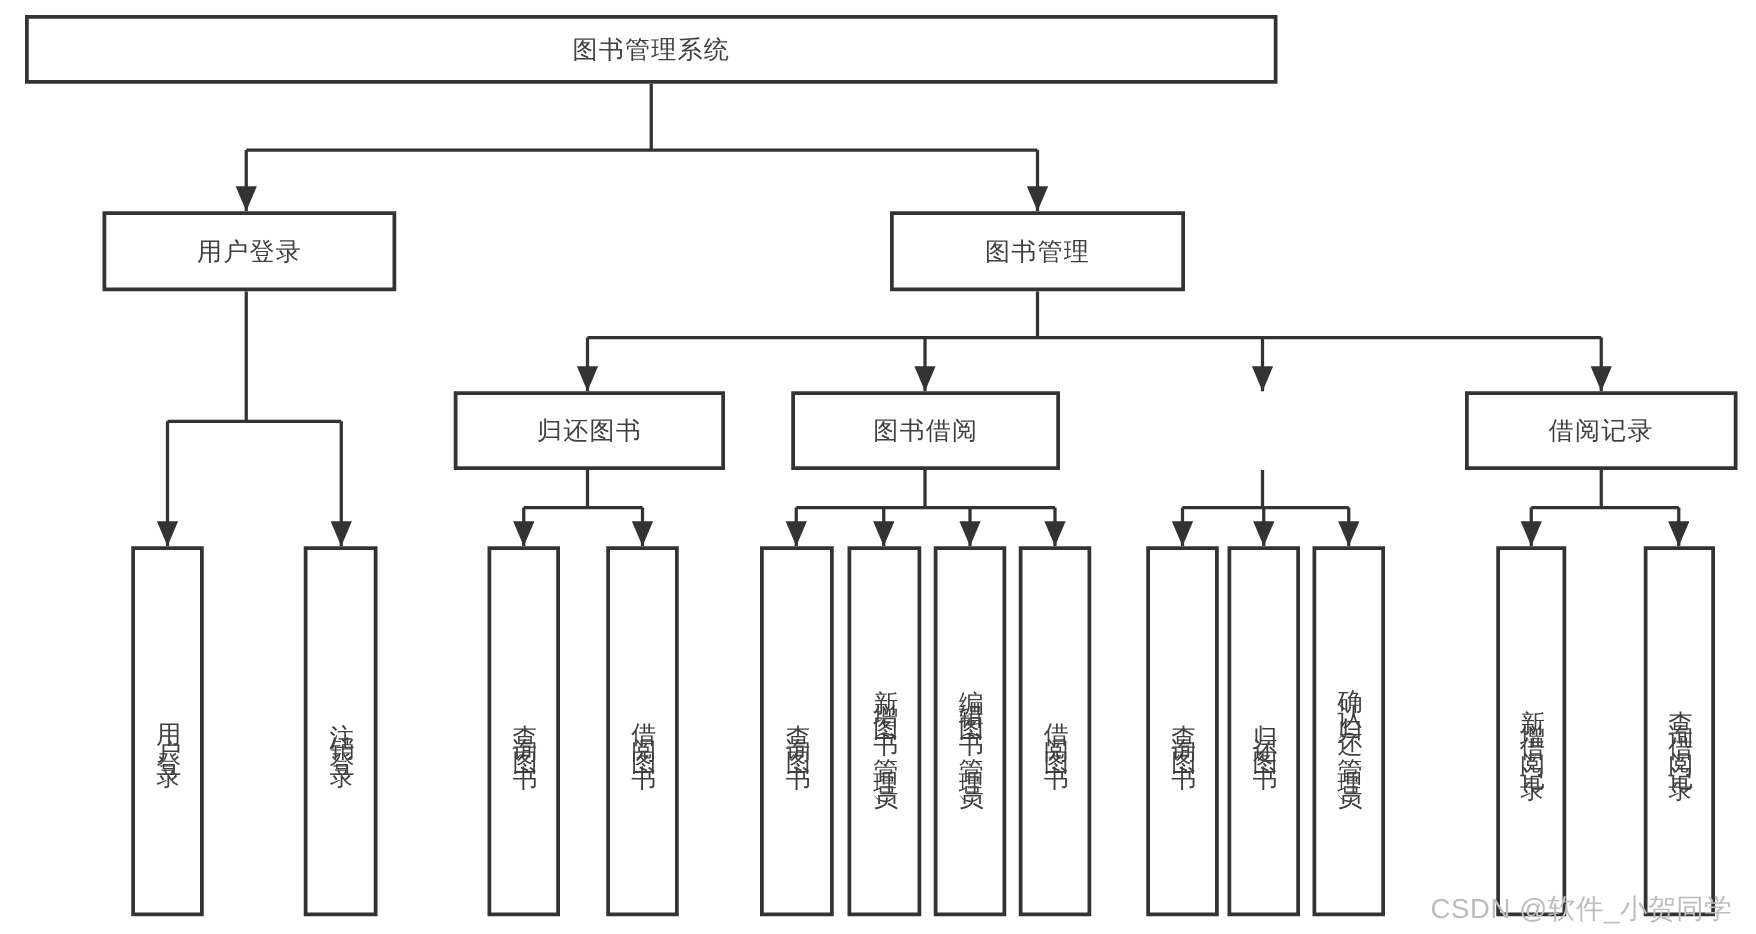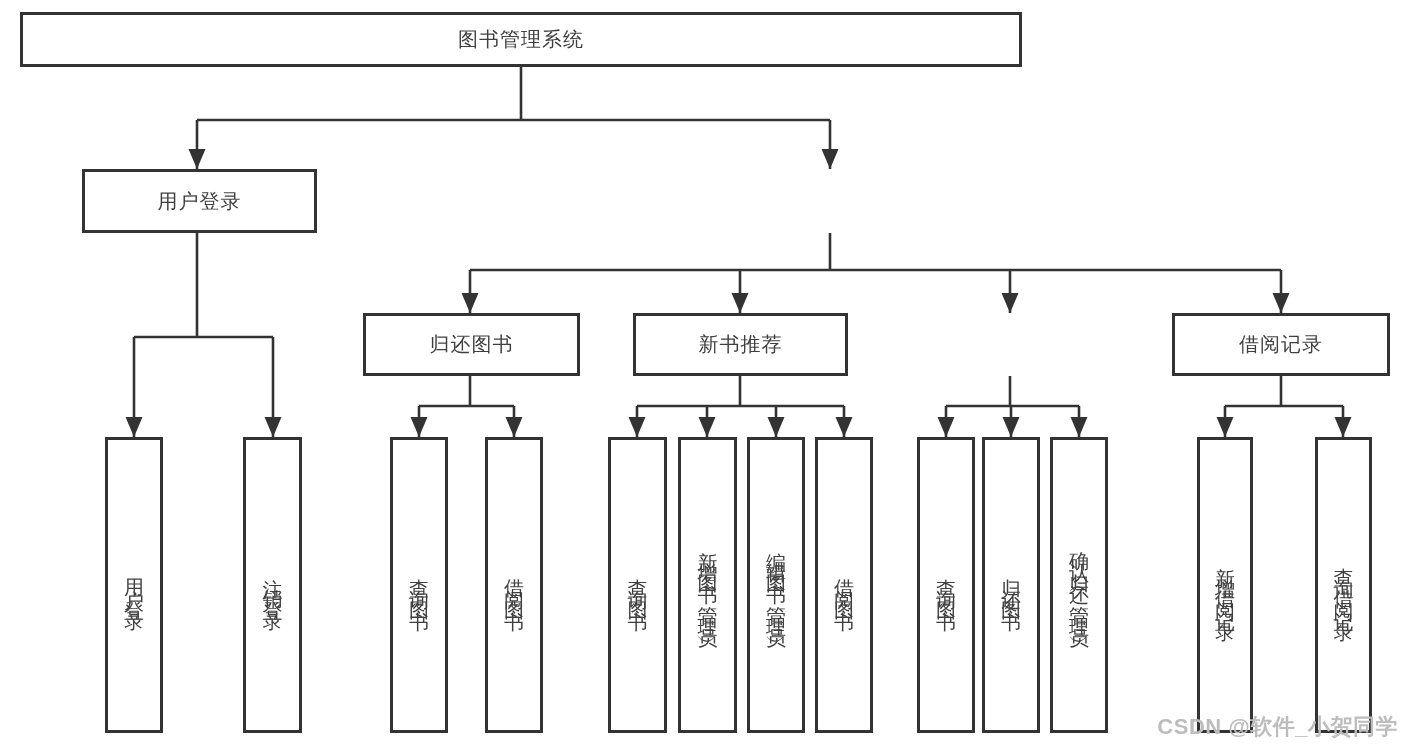--- a/index.html
+++ b/index.html
@@ -46,27 +46,26 @@
   .vtext {
     writing-mode: vertical-rl;
     text-orientation: mixed;
     letter-spacing: 11px;
     line-height: 1.05;
     white-space: nowrap;
   }
   .watermark {
     position: absolute;
     top: 712px;
-    right: 7px;
+    right: 19px;
     font-size: 22px;
     color: var(--watermark);
     letter-spacing: 0.5px;
     z-index: 5;
     white-space: nowrap;
-    font-weight: bold;
   }
 </style>
 </head>
 <body>
 
 <div class="canvas">
 
   <svg class="connector-svg" viewBox="0 0 1405 747" xmlns="http://www.w3.org/2000/svg">
     <defs>
       <marker id="arrowhead" markerUnits="userSpaceOnUse" markerWidth="21" markerHeight="18" refX="20" refY="8.5" orient="auto">
@@ -103,26 +102,29 @@
     <path d="M1343,406 V437" marker-end="url(#arrowhead)"></path>
   </svg>
 
   <div class="hbox" style="left:20px;top:12px;width:1002px;height:55px">
     <span>图书管理系统</span>
   </div>
 
   <div class="hbox" style="left:82px;top:169px;width:235px;height:64px">
     <span>用户登录</span>
   </div>
+  <div class="hbox" style="left:712px;top:169px;width:236px;height:64px">
+    <span>图书管理</span>
+  </div>
 
   <div class="hbox" style="left:363px;top:313px;width:217px;height:63px">
     <span>归还图书</span>
   </div>
   <div class="hbox" style="left:633px;top:313px;width:215px;height:63px">
-    <span>新书推荐</span>
+    <span>图书借阅</span>
   </div>
   <div class="hbox" style="left:1172px;top:313px;width:218px;height:63px">
     <span>借阅记录</span>
   </div>
 
   <div class="vbox" style="left:105px;top:437px;width:58px;height:296px">
     <span class="vtext">用户登录</span>
   </div>
   <div class="vbox" style="left:243px;top:437px;width:59px;height:296px">
     <span class="vtext">注销登录</span>

